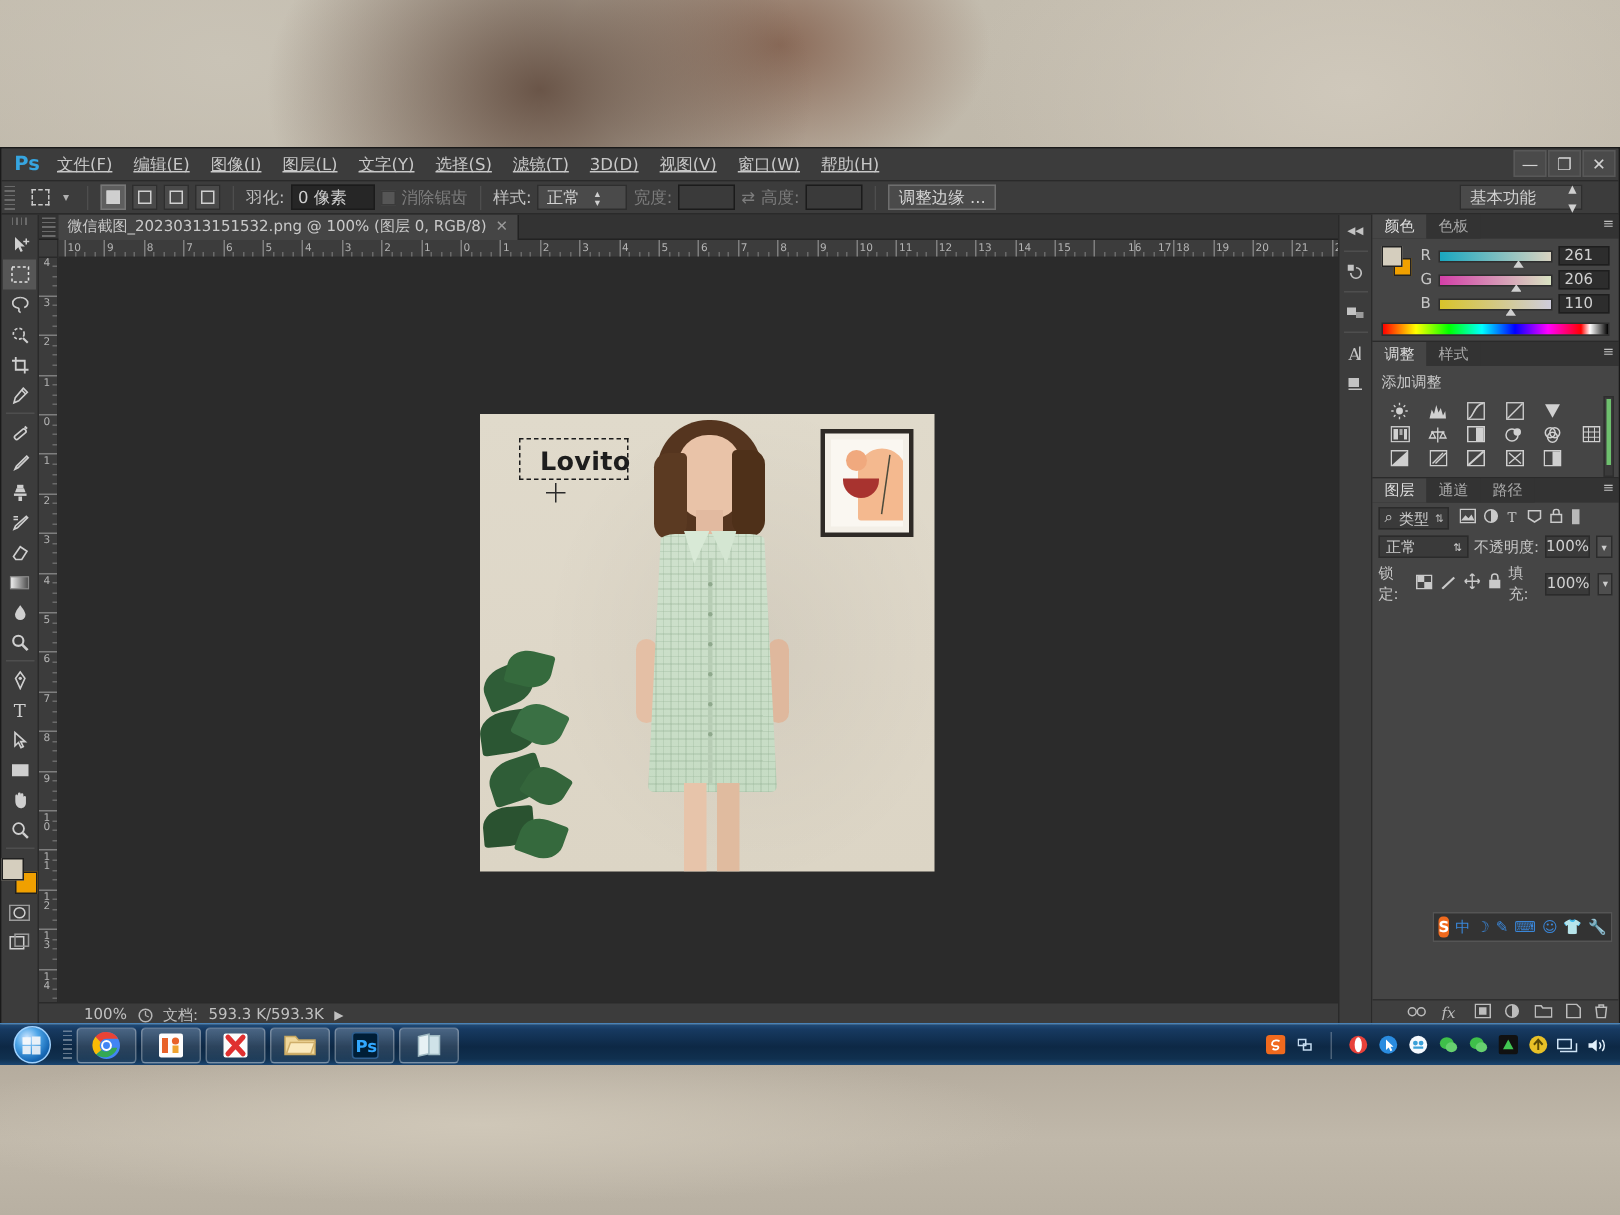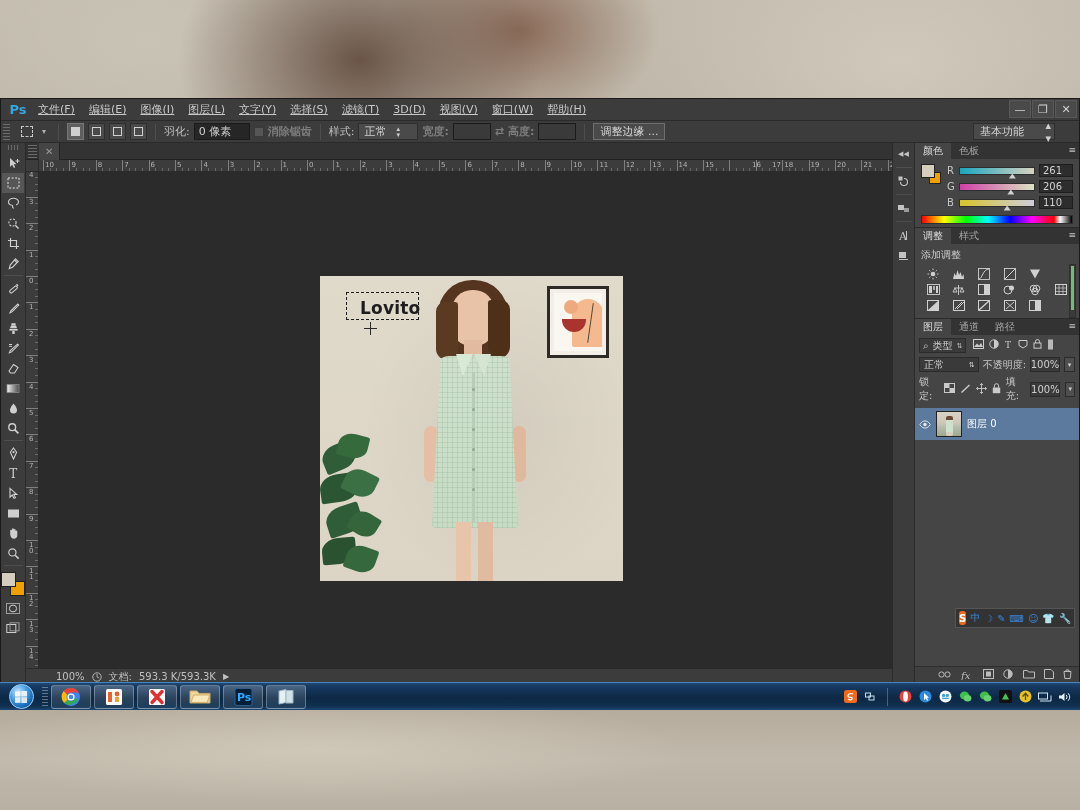--- a/index.html
+++ b/index.html
@@ -79,21 +79,21 @@
   .tiny-caret { color:#b0b0b0; font-size:8px; margin-right:4px;}
   .sep { width:1px;height:16px;background:#2d2d2d;border-right:1px solid #4e4e4e;margin:0 4px;}
   .sel-btn {
     width:17px;height:17px;background:#4a4a4a;border:1px solid #2e2e2e;
     display:flex;align-items:center;justify-content:center;
   }
   .sel-btn.active { background:#5e5e5e; border-color:#777; }
   .sb-inner { width:9px;height:9px;border:1px solid #d0d0d0; }
   .sb-inner.fill { background:#cfcfcf; }
   .lbl { color:#c0c0c0; font-size:11px; white-space:nowrap; }
-  .lbl.dim { color:#7d7d7d;font-weight:bold; }
+  .lbl.dim { color:#7d7d7d; }
   .field {
     background:#262626; border:1px solid #1b1b1b; color:#cfcfcf;
     height:17px; padding:0 4px; display:flex; align-items:center;
     font-size:11px;
   }
   .field.dimfld { background:#3a3a3a; color:#6e6e6e; }
   .combo {
     background:#4a4a4a;border:1px solid #2e2e2e;color:#d2d2d2;height:17px;
     display:flex;align-items:center;padding:0 3px 0 5px;gap:10px;font-size:11px;
   }
@@ -511,20 +511,21 @@
             <rect x="0.8" y="2.5" width="9" height="8" fill="none" stroke="#cfcfcf"></rect>
             <rect x="4" y="0.8" width="9" height="8" fill="none" stroke="#9a9a9a"></rect>
           </svg>
       </div>
     </div>
 
     <div class="docarea">
       <div class="doctabs">
         <div class="dt-grip"></div>
         <div class="doctab">
+          <span>微信截图_20230313151532.png @ 100% (图层 0, RGB/8)</span>
           <span class="x">✕</span>
         </div>
       </div>
 
       <div class="rulerrow">
         <div class="corner"></div>
         <div class="hruler" id="hruler">
             <div class="tickmark" style="left: 4px; top: 0px; width: 1px; height: 12px;"></div>
             <div class="ticklabel" style="left: 6px; top: 2px;">10</div>
             <div class="tickmark" style="left: 10.6px; top: 8px; width: 1px; height: 4px; background: rgb(106, 106, 106);"></div>
@@ -1109,30 +1110,20 @@
                 </svg></span>
             <span><svg width="9" height="11" viewBox="0 0 9 11">
                   <rect x="0.8" y="4.5" width="7.4" height="5.7" fill="#cacaca"></rect>
                   <path d="M2.4 4.5V2.8a2.1 2.1 0 0 1 4.2 0v1.7" fill="none" stroke="#cacaca" stroke-width="1"></path>
                 </svg></span>
             <span style="margin-left:auto">填充:</span>
             <div class="opacfield">100%</div>
             <div class="miniarrow">▾</div>
           </div>
 
-          <div class="layeritem">
-            <span class="eye">
-              <svg width="12" height="9" viewBox="0 0 12 9">
-                  <path d="M6 0.8C2.8 0.8 0.8 4.5 0.8 4.5S2.8 8.2 6 8.2 11.2 4.5 11.2 4.5 9.2 0.8 6 0.8Z" fill="none" stroke="#e8e8e8" stroke-width="0.9"></path>
-                  <circle cx="6" cy="4.5" r="1.7" fill="#e8e8e8"></circle>
-                </svg>
-            </span>
-            <div class="thumb-l"></div>
-            <span class="layername">图层 0</span>
-          </div>
 
           <div style="flex:1"></div>
 
           <div class="layer-footer">
             <span><svg width="13" height="9" viewBox="0 0 13 9">
                   <circle cx="3.5" cy="4.5" r="2.6" fill="none" stroke="#bcbcbc"></circle>
                   <circle cx="9.5" cy="4.5" r="2.6" fill="none" stroke="#bcbcbc"></circle>
                 </svg></span>
             <span><svg width="14" height="11" viewBox="0 0 14 11">
                   <text x="1" y="9.5" font-size="10" font-style="italic" font-family="DejaVu Serif,serif" fill="#bcbcbc">fx</text>

